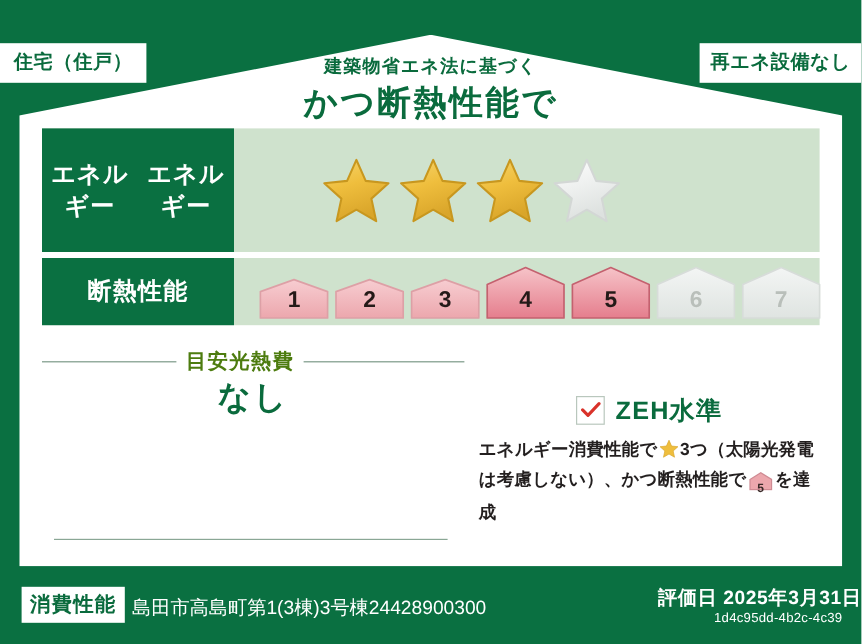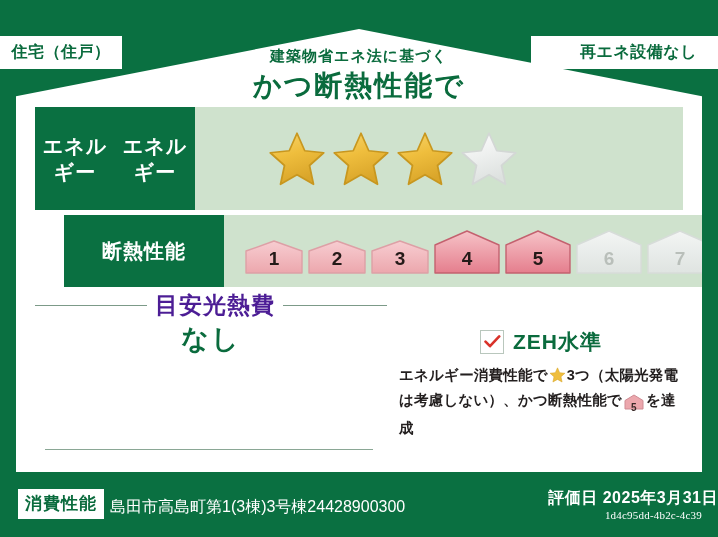--- a/index.html
+++ b/index.html
@@ -34,23 +34,22 @@
     z-index: 6;
     margin-top: 36px;
   }
   #badge-left {
     left: 0;
     width: 122px;
     height: 33px;
   }
   #badge-right {
     right: 0;
-    width: 159px;
+    width: 135px;
     height: 33px;
-    padding-left: 28px;
   }
 
   
   #card {
     position: absolute;
     left: 16px;
     top: 29px;
     width: 686px;
     height: 443px;
     background: #ffffff;
@@ -84,21 +83,21 @@
   
   .perf-row {
     position: absolute;
     left: 19px;
     width: 648px;
     display: flex;
     align-items: stretch;
     background: #cfe2cd;
   }
   #row-energy { top: 78px; height: 103px; }
-  #row-insulation { top: 186px; height: 72px; margin-left: 29px; }
+  #row-insulation { top: 186px; height: 56px; }
 
   .perf-label {
     width: 160px;
     flex: 0 0 160px;
     background: #0a7041;
     color: #ffffff;
     font-weight: bold;
     font-size: 20px;
     line-height: 1.3;
     letter-spacing: 1px;
@@ -172,23 +171,23 @@
     gap: 8px;
     padding-top: 6px;
   }
   #cost-heading .rule {
     flex: 1 1 auto;
     height: 1px;
     background: #7c9a88;
   }
   #cost-heading .rule.short { flex: 0 0 112px; }
   #cost-heading-text {
-    color: #4c1d95;
-    font-weight: bold;
-    font-size: 23px;
+    color: #4d7c0f;
+    font-weight: bold;
+    font-size: 17px;
     letter-spacing: 1px;
     white-space: nowrap;
   }
   #cost-value {
     text-align: center;
     color: #0a6b3d;
     font-weight: bold;
     font-size: 27px;
     letter-spacing: 2px;
   }
@@ -297,21 +296,20 @@
     letter-spacing: 0.5px;
     white-space: nowrap;
   }
   #eval-uuid {
     position: absolute;
     right: 16px;
     top: 37px;
     font-size: 11px;
     letter-spacing: 0.2px;
     white-space: nowrap;
-    font-family: Liberation Serif, serif;
   }
 </style>
 </head>
 <body>
 
 <div id="label-root">
 
   <div class="corner-badge" id="badge-left">
     <span>住宅（住戸）</span>
   </div>

